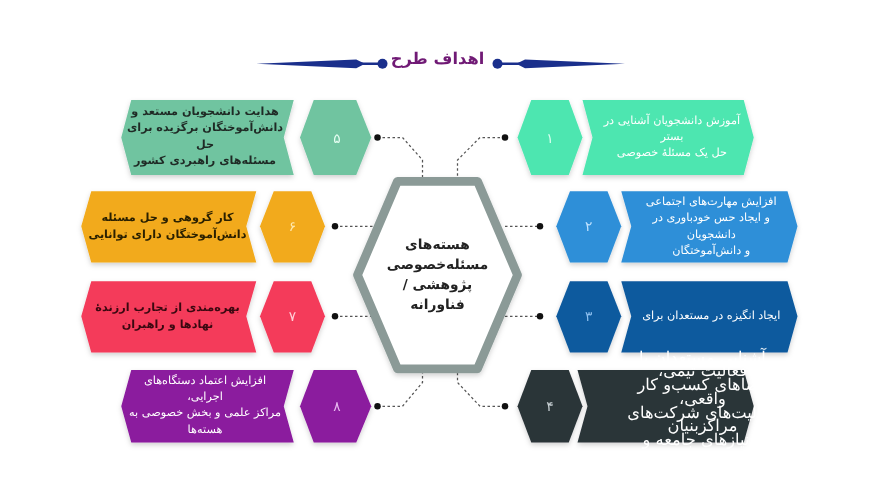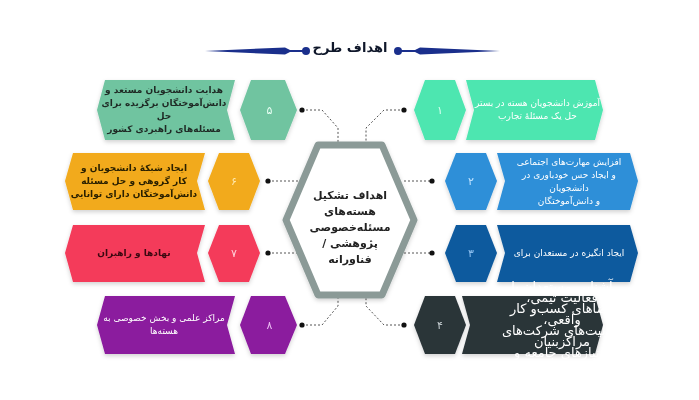--- a/index.html
+++ b/index.html
@@ -1,20 +1,20 @@
 <!DOCTYPE html>
 <html><head>
 <meta charset="utf-8">
 <style>
   html, body { margin:0; padding:0; }
   body { width:699px; height:400px; background:#ffffff; position:relative; overflow:hidden;
          font-family:"DejaVu Sans", sans-serif; }
   svg.full { position:absolute; left:0; top:0; }
   .title { position:absolute; left:300px; top:40px; width:100px; text-align:center;
-           font-family:"DejaVu Sans", sans-serif; font-weight:bold; font-size:13px; color:#0f172a; direction:rtl; }
+           font-family:"DejaVu Sans", sans-serif; font-weight:bold; font-size:13px; color:#701a75; direction:rtl; }
   .banner-text { position:absolute; display:flex; align-items:center; justify-content:center;
                  text-align:center; direction:rtl; font-size:9px; line-height:13px; }
   .num { position:absolute; display:flex; align-items:center; justify-content:center;
          font-size:11px; }
   .center-text { position:absolute; left:300px; top:188px; width:100px; text-align:center;
                  direction:rtl; font-weight:bold; font-size:11px; line-height:16px; color:#222; }
 </style>
 </head>
 <body>
 
@@ -106,30 +106,29 @@
 
   <g filter="url(#sh)">
     <polygon points="105,296 235,296 227,325 235,354 105,354 97,325" fill="#8b1a9e"></polygon>
     <polygon points="251,296 285,296 297,325 285,354 251,354 240,325" fill="#8b1a9e"></polygon>
   </g>
 </svg>
 
 <div class="title">اهداف طرح</div>
 
 <div class="center-text">
-  <div>اهداف تشکیل</div>
   <div>هسته‌های مسئله‌خصوصی</div>
   <div>پژوهشی / فناورانه</div>
 </div>
 
 <div class="num" style="left:414px;top:80px;width:52px;height:60px;color:#d8fff0;">۱</div>
 <div class="banner-text" style="left:475px;top:80px;width:125px;height:60px;color:#ffffff;">
   <div>
-    <div>آموزش دانشجویان هسته در بستر</div>
-    <div>حل یک مسئلهٔ تجارب</div>
+    <div>آموزش دانشجویان آشنایی در بستر</div>
+    <div>حل یک مسئلهٔ خصوصی</div>
   </div>
 </div>
 
 <div class="num" style="left:445px;top:153px;width:52px;height:57px;color:#bfe2ff;">۲</div>
 <div class="banner-text" style="left:505px;top:153px;width:128px;height:57px;color:#ffffff;">
   <div>
     <div>افزایش مهارت‌های اجتماعی</div>
     <div>و ایجاد حس خودباوری در دانشجویان</div>
     <div>و دانش‌آموختگان</div>
   </div>
@@ -157,32 +156,33 @@
   <div>
     <div>هدایت دانشجویان مستعد و</div>
     <div>دانش‌آموختگان برگزیده برای حل</div>
     <div>مسئله‌های راهبردی کشور</div>
   </div>
 </div>
 
 <div class="num" style="left:208px;top:153px;width:52px;height:57px;color:#ffe9b0;">۶</div>
 <div class="banner-text" style="left:70px;top:153px;width:128px;height:57px;color:#2a2000;font-weight:bold;">
   <div>
-    <div>ایجاد شبکهٔ دانشجویان و</div>
     <div>کار گروهی و حل مسئله</div>
     <div>دانش‌آموختگان دارای توانایی</div>
   </div>
 </div>
 
 <div class="num" style="left:208px;top:225px;width:52px;height:57px;color:#ffd0d8;">۷</div>
 <div class="banner-text" style="left:70px;top:225px;width:128px;height:57px;color:#3a0810;font-weight:bold;">
   <div>
+    <div>بهره‌مندی از تجارب ارزندهٔ</div>
     <div>نهادها و راهبران</div>
   </div>
 </div>
 
 <div class="num" style="left:242px;top:296px;width:55px;height:58px;color:#e8b8f0;">۸</div>
 <div class="banner-text" style="left:100px;top:296px;width:128px;height:58px;color:#ffffff;">
   <div>
+    <div>افزایش اعتماد دستگاه‌های اجرایی،</div>
     <div>مراکز علمی و بخش خصوصی به</div>
     <div>هسته‌ها</div>
   </div>
 </div>
 
 </body></html>

